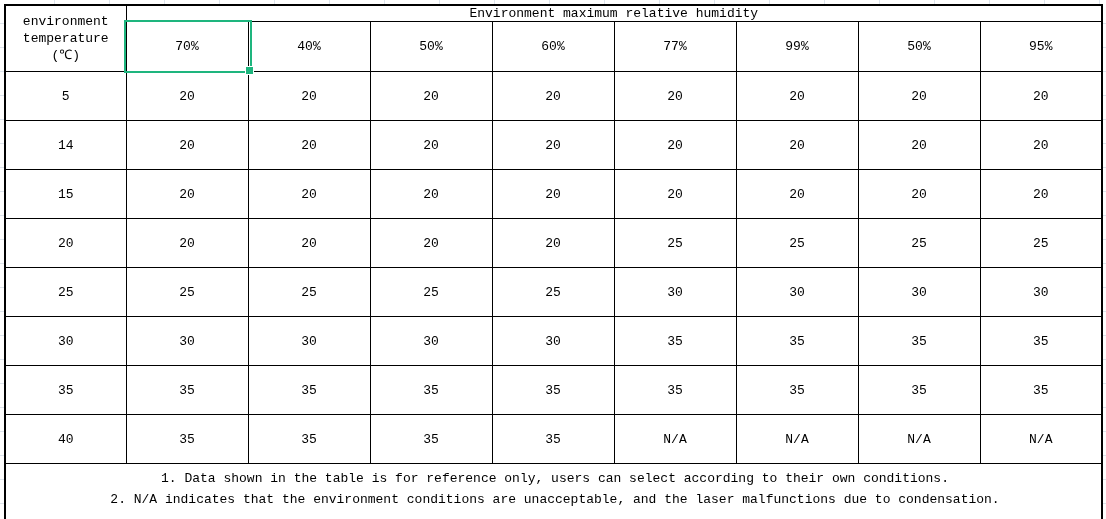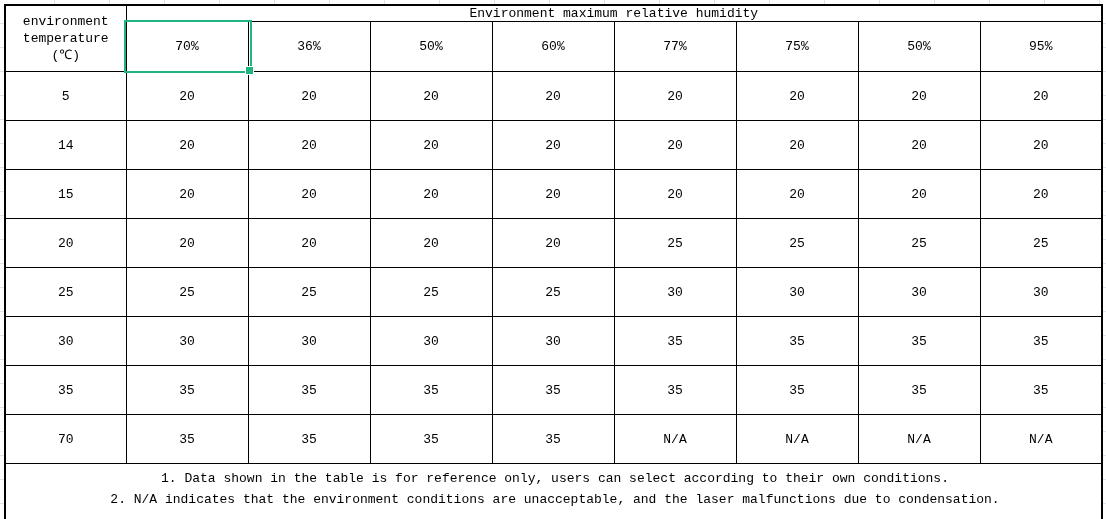--- a/index.html
+++ b/index.html
@@ -100,25 +100,25 @@
       <tr class="header-row-1">
         <td rowspan="2" class="corner-cell">
           <div>environment</div>
           <div>temperature</div>
           <div>(℃)</div>
         </td>
         <td colspan="8">Environment maximum relative humidity</td>
       </tr>
       <tr class="header-row-2" id="humidity-header-row">
           <td>70%</td>
-          <td>36%</td>
+          <td>40%</td>
           <td>50%</td>
           <td>60%</td>
           <td>77%</td>
-          <td>75%</td>
+          <td>99%</td>
           <td>50%</td>
           <td>95%</td>
         </tr>
     </thead>
     <tbody id="table-body">
         <tr>
           <td>5</td>
           <td>20</td>
           <td>20</td>
           <td>20</td>
@@ -188,21 +188,21 @@
           <td>35</td>
           <td>35</td>
           <td>35</td>
           <td>35</td>
           <td>35</td>
           <td>35</td>
           <td>35</td>
           <td>35</td>
         </tr>
         <tr>
-          <td>70</td>
+          <td>40</td>
           <td>35</td>
           <td>35</td>
           <td>35</td>
           <td>35</td>
           <td>N/A</td>
           <td>N/A</td>
           <td>N/A</td>
           <td>N/A</td>
         </tr>
       </tbody>

